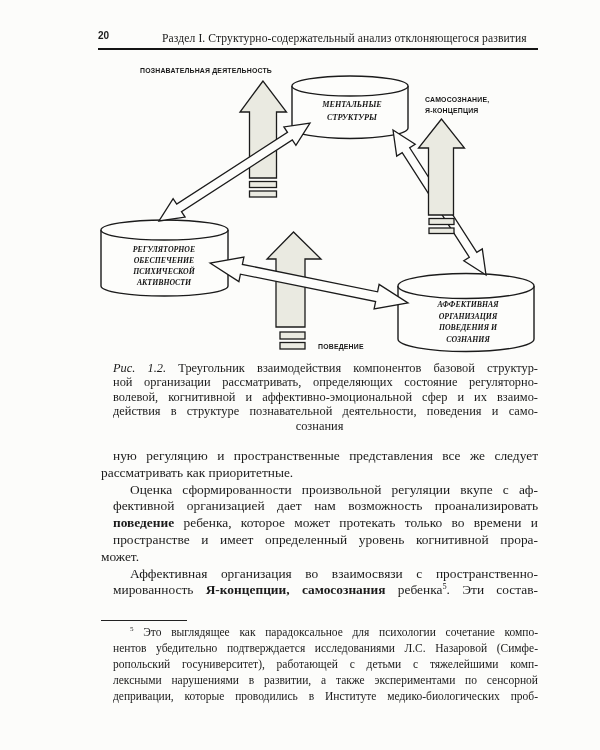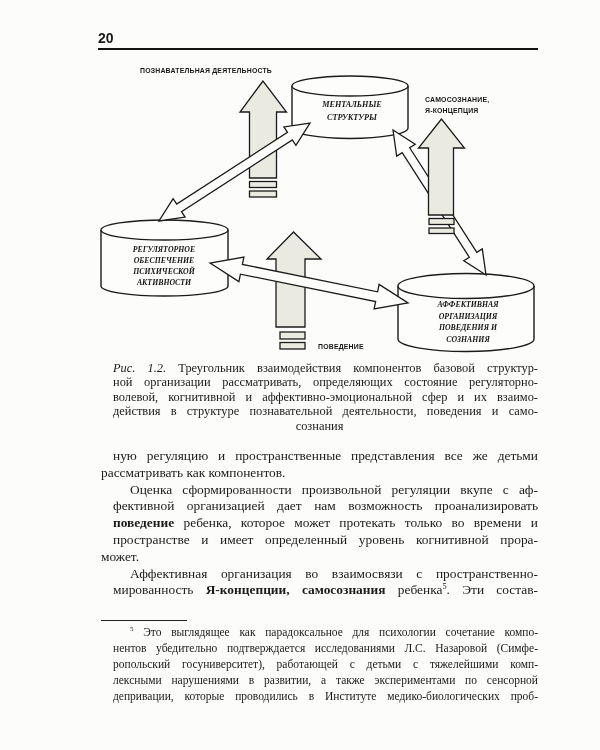--- a/index.html
+++ b/index.html
@@ -8,21 +8,21 @@
     width:600px;height:750px;
     background:#fcfcfa;
     font-family:"Liberation Serif", serif;
     color:#1b1b1b;
     overflow:hidden;
   }
   
   .pagenum{
     position:absolute;left:98px;top:30px;
     font-family:"Liberation Sans", sans-serif;
-    font-weight:bold;font-size:14px;
+    font-weight:bold;font-size:10px;
   }
   .header-title{
     position:absolute;left:162px;top:32px;
     font-size:11.6px;letter-spacing:0.1px;white-space:nowrap;
   }
   .header-rule{
     position:absolute;left:98px;top:48px;width:440px;height:1.8px;
     background:#141414;
   }
   
@@ -68,20 +68,21 @@
   .i{font-style:italic;}
   .b{font-weight:bold;}
   sup{font-size:0.62em;line-height:0;}
 </style>
 </head>
 <body>
 
 <div class="page">
 
   <div class="pagenum">20</div>
+  <div class="header-title">Раздел I. Структурно-содержательный анализ отклоняющегося развития</div>
   <div class="header-rule"></div>
 
   <svg class="diagram" width="460" height="300" viewBox="0 0 460 300" xmlns="http://www.w3.org/2000/svg">
 
     <g>
       <polygon class="gray-arrow" points="183,21 160,52 169.5,52 169.5,118 196.5,118 196.5,52 206.5,52"></polygon>
       <rect class="gray-arrow" x="169.5" y="121.5" width="27" height="6"></rect>
       <rect class="gray-arrow" x="169.5" y="131" width="27" height="6"></rect>
     </g>
     <g>
@@ -131,22 +132,22 @@
 
   <div class="caption">
     <div class="j"><span class="i">Рис. 1.2.</span> <span>Треугольник взаимодействия компонентов базовой структур-</span></div>
     <div class="j">ной организации рассматривать, определяющих состояние регуляторно-</div>
     <div class="j">волевой, когнитивной и аффективно-эмоциональной сфер и их взаимо-</div>
     <div class="j">действия в структуре познавательной деятельности, поведения и само-</div>
     <div class="c">сознания</div>
   </div>
 
   <div class="bodytext">
-    <div class="j">ную регуляцию и пространственные представления все же детьми</div>
-    <div class="l">рассматривать как компонентов.</div>
+    <div class="j">ную регуляцию и пространственные представления все же следует</div>
+    <div class="l">рассматривать как приоритетные.</div>
     <div class="j ind">Оценка сформированности произвольной регуляции вкупе с аф-</div>
     <div class="j">фективной организацией дает нам возможность проанализировать</div>
     <div class="j"><span class="b">поведение</span> <span>ребенка, которое может протекать только во времени и</span></div>
     <div class="j">пространстве и имеет определенный уровень когнитивной прора-</div>
     <div class="l">может.</div>
     <div class="j ind">Аффективная организация во взаимосвязи с пространственно-</div>
     <div class="j"><span>мированность</span> <span class="b">Я-концепции, самосознания</span> <span><span>ребенка</span><sup>5</sup><span>. Эти состав-</span></span></div>
   </div>
 
   <div class="fnrule"></div>

